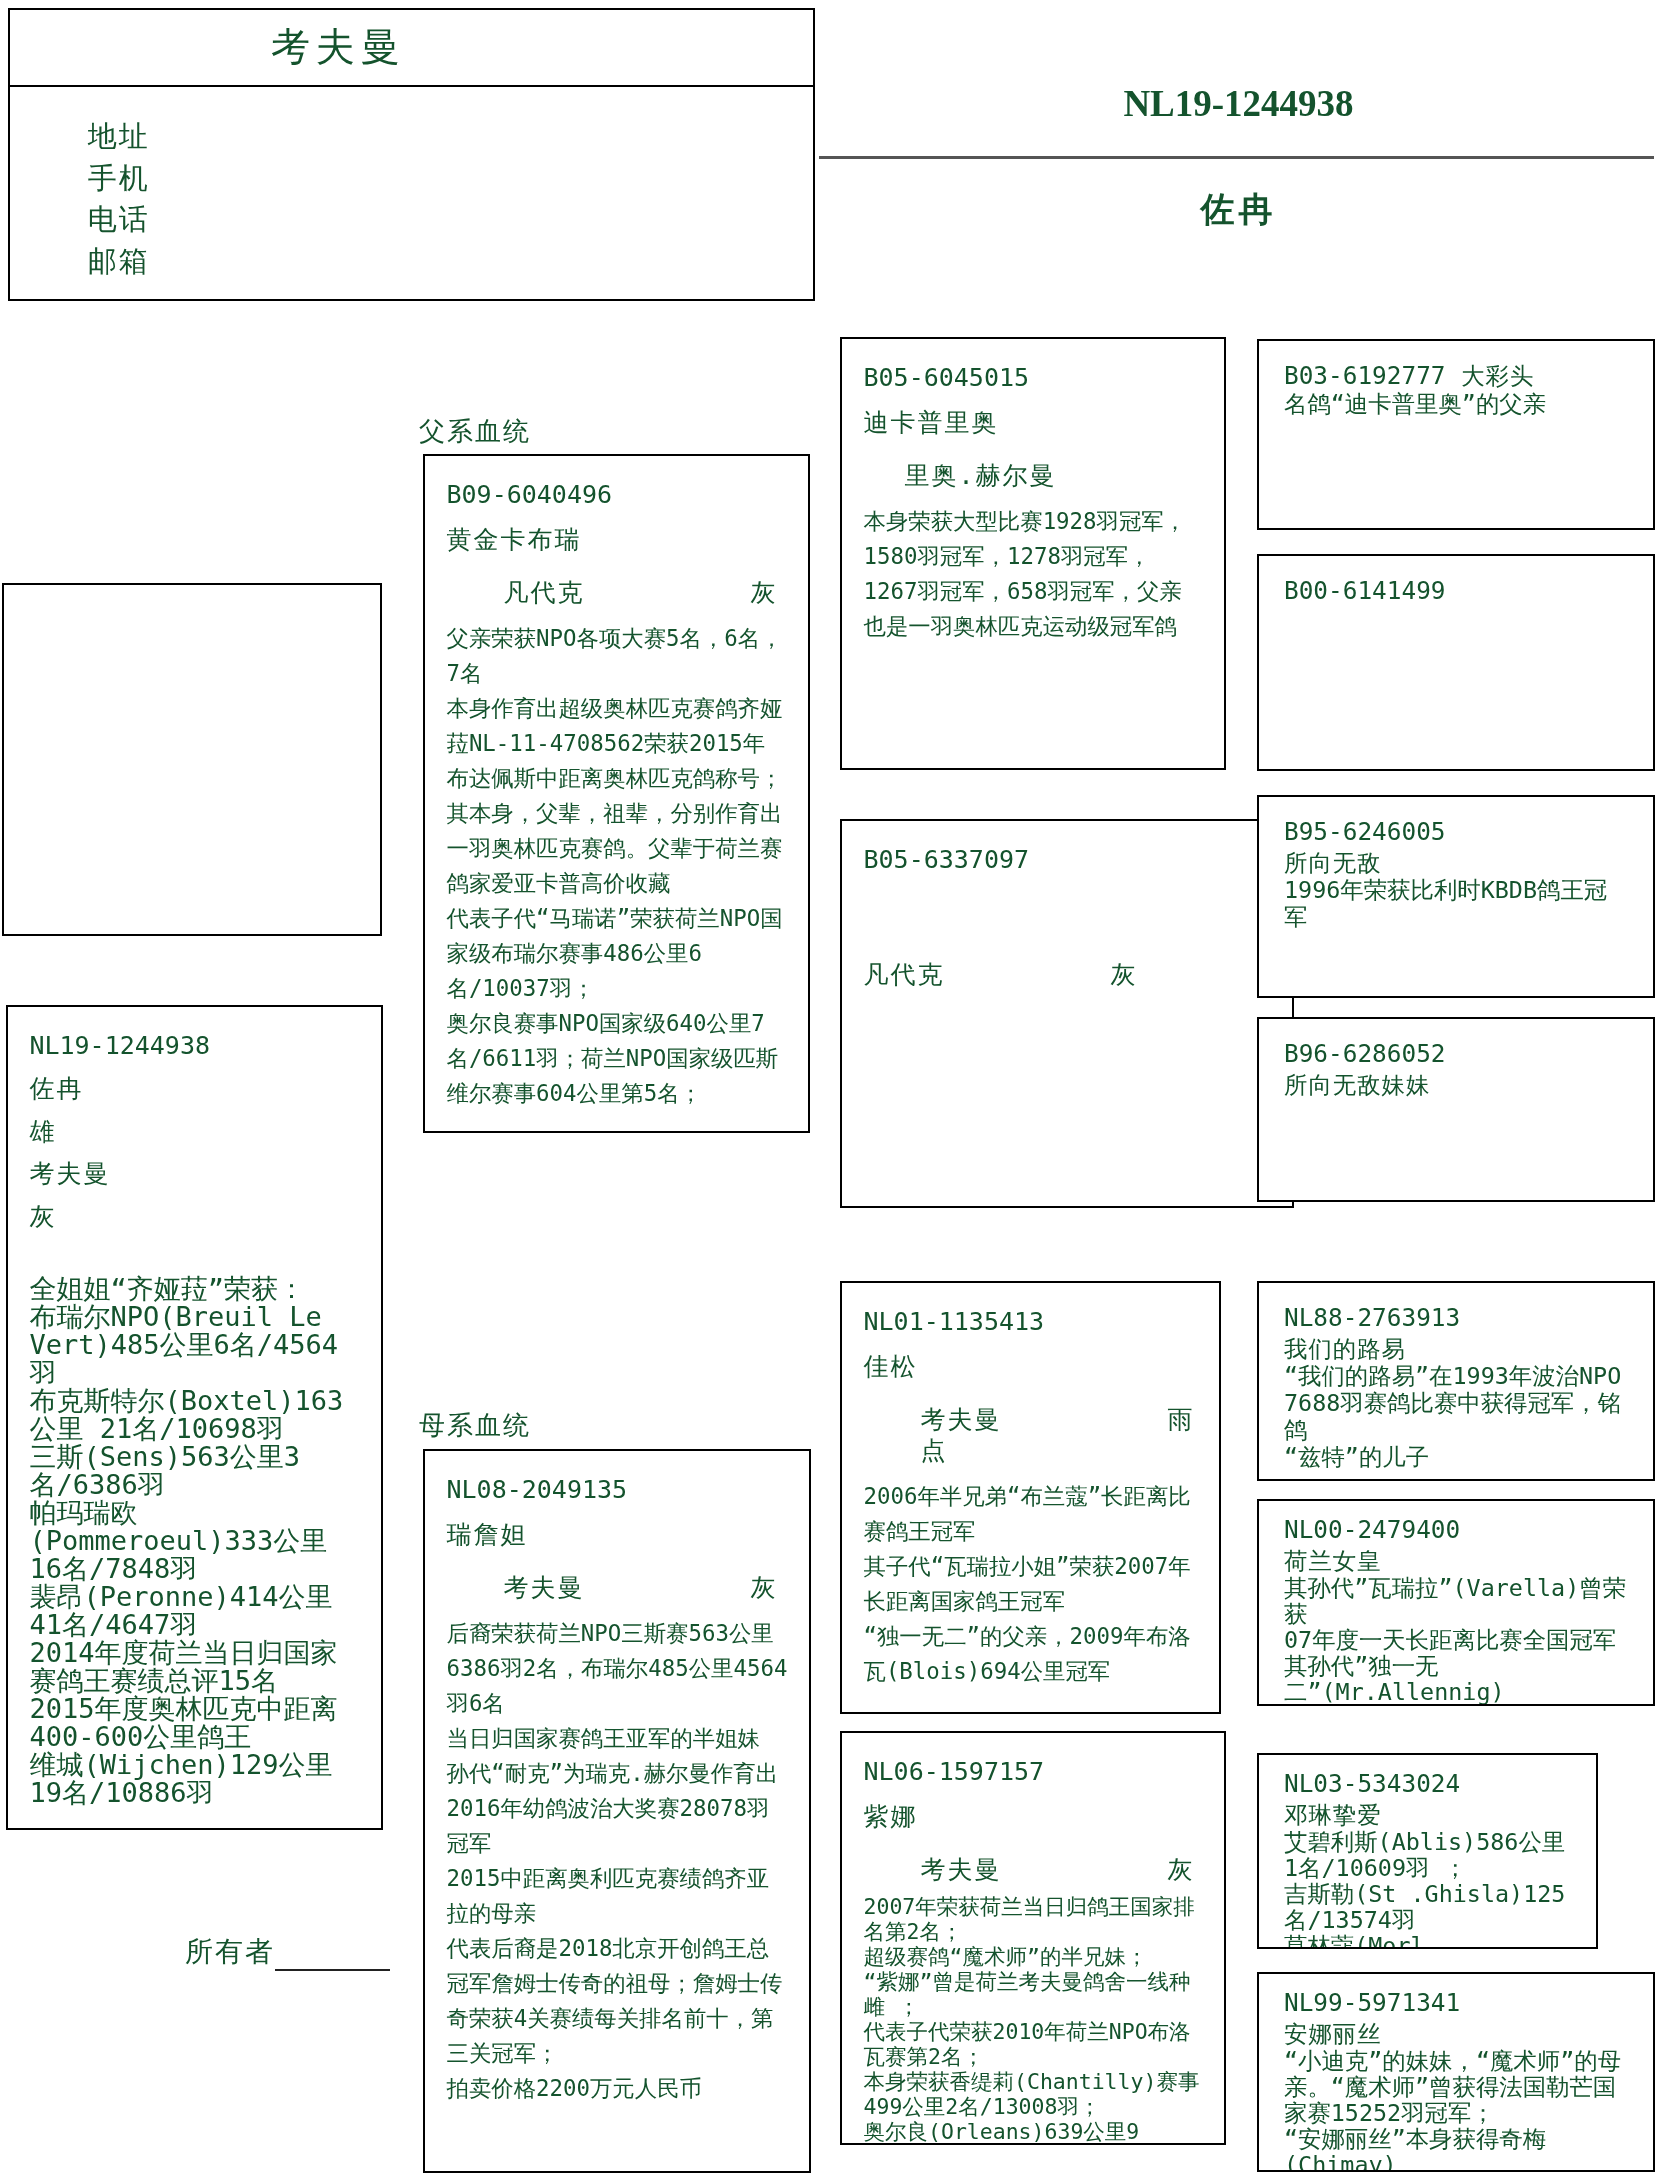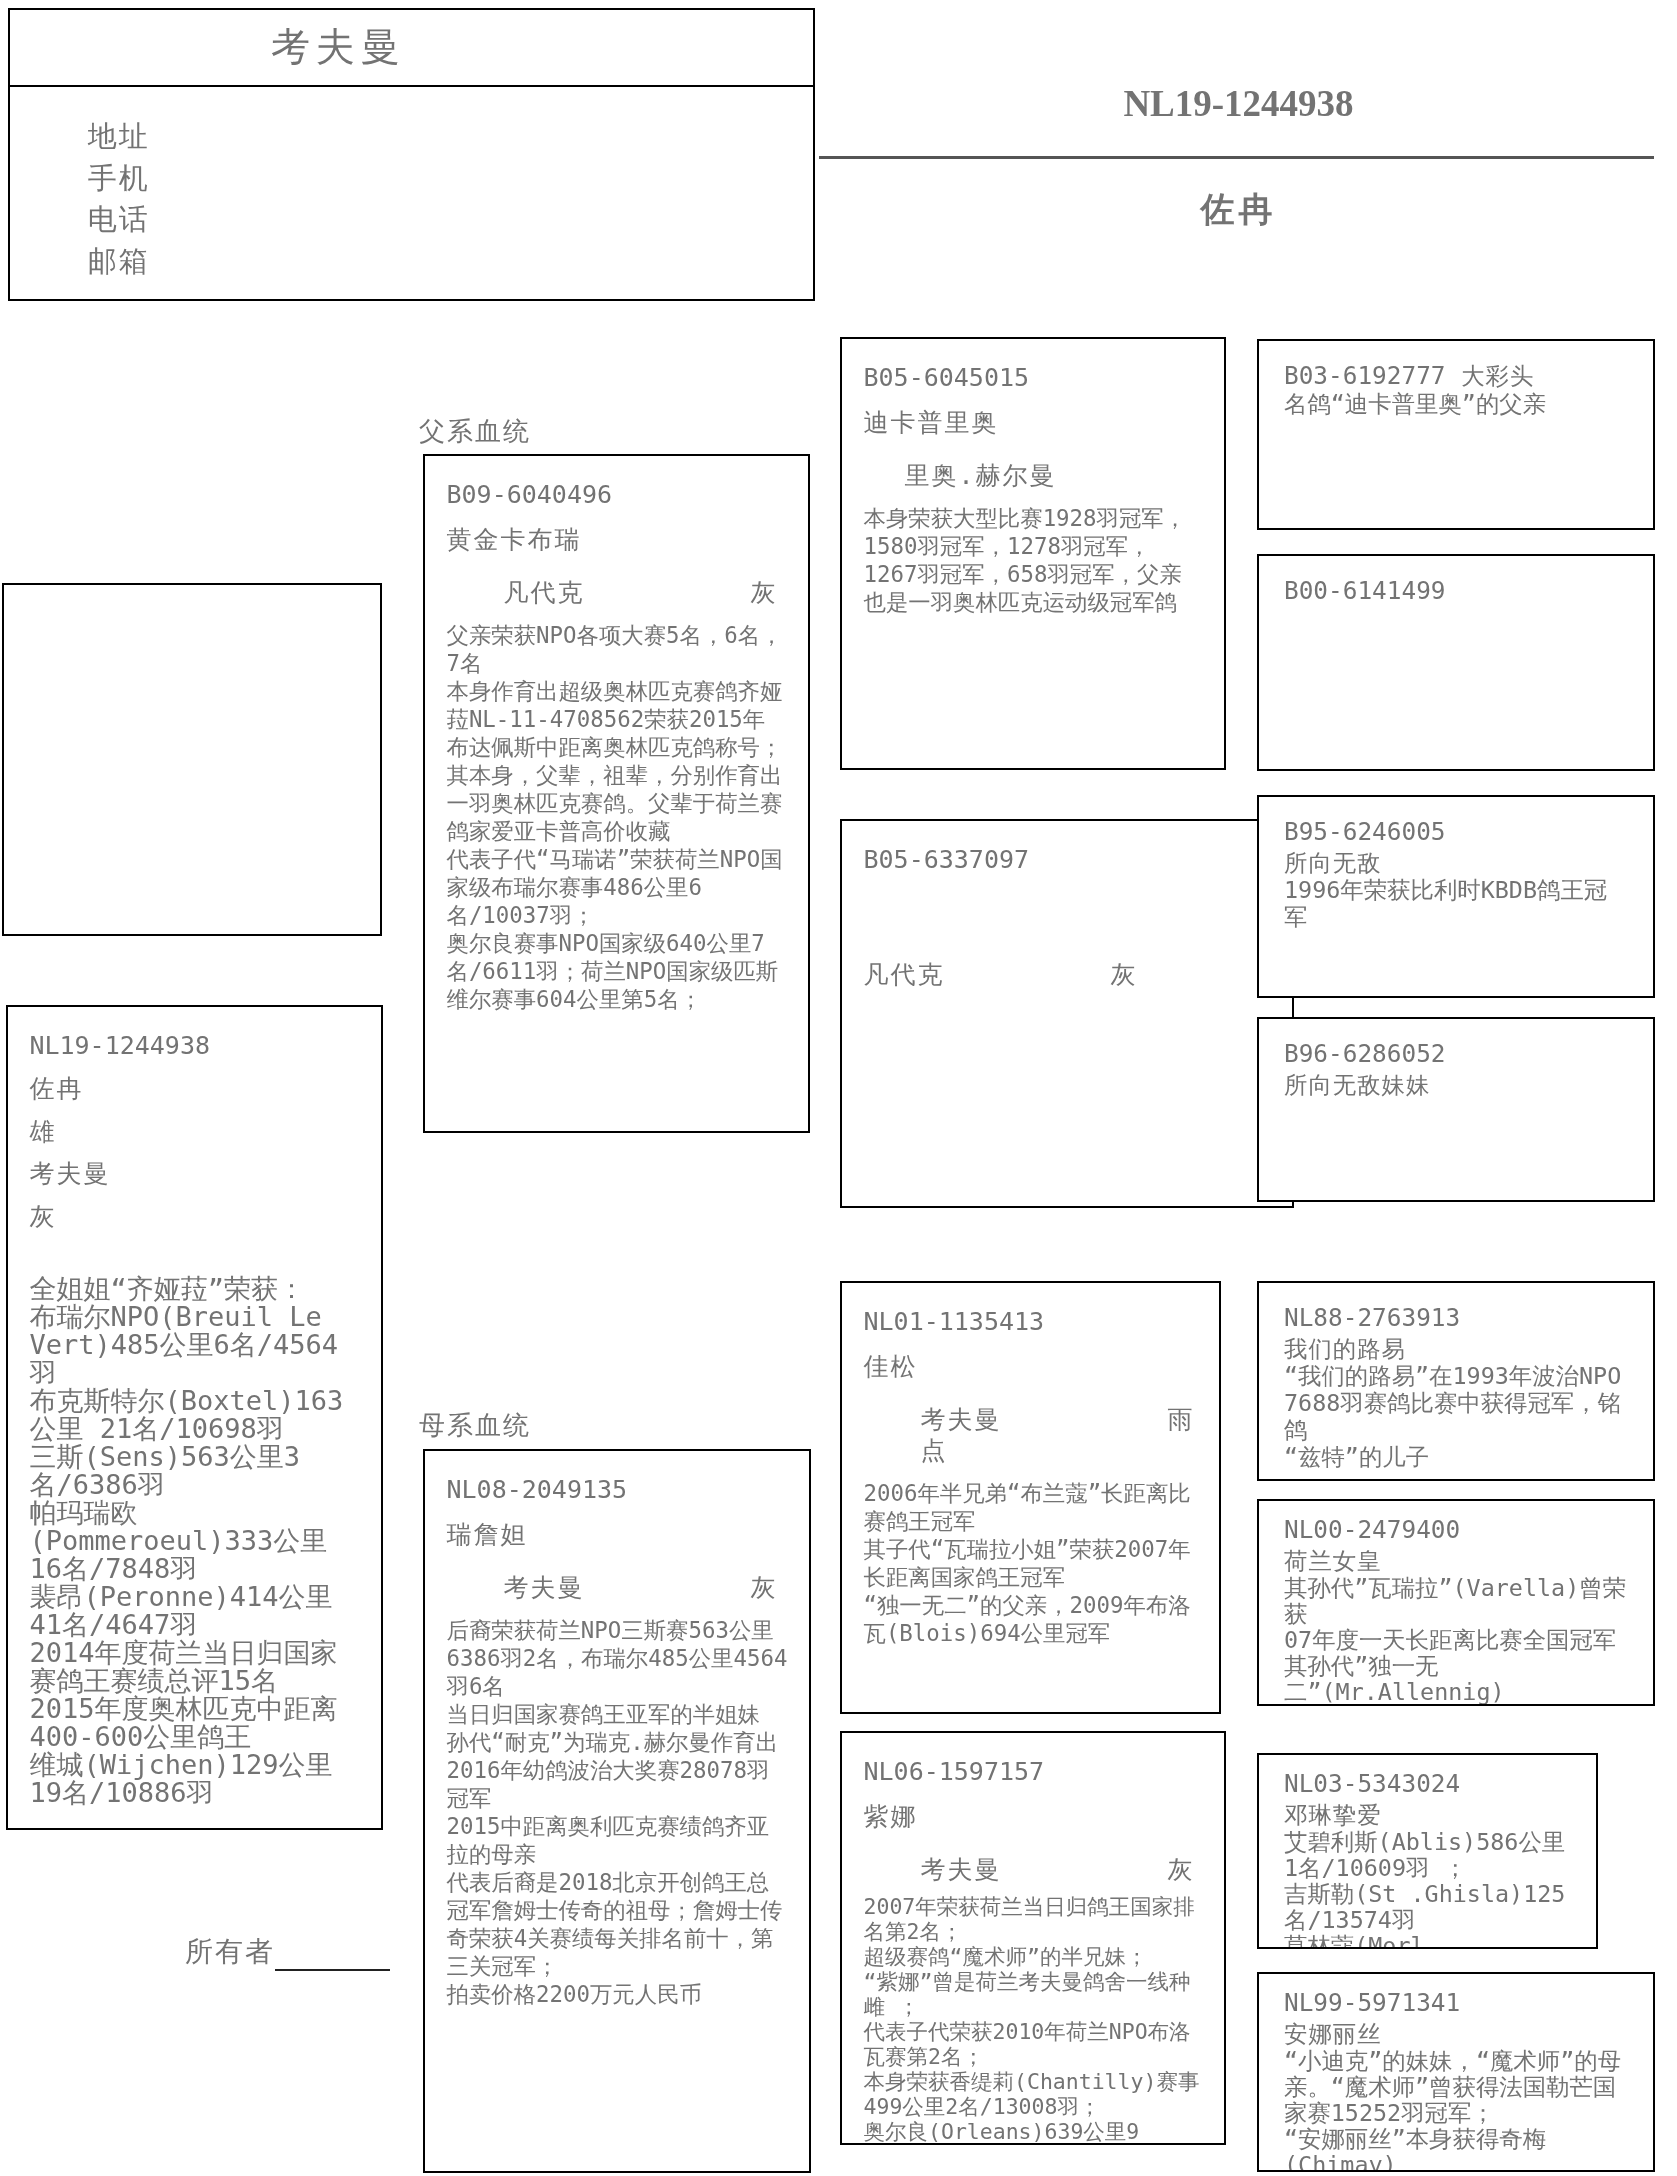--- a/index.html
+++ b/index.html
@@ -1,17 +1,17 @@
 <!DOCTYPE html>
 <html><head>
 <meta charset="utf-8">
 <style>
   html,body{margin:0;padding:0;background:#fff;}
   .page{position:relative;width:1677px;height:2177px;background:#ffffff;
-        font-family:"DejaVu Sans Mono","Liberation Serif",serif;color:#737373;overflow:hidden;}
+        font-family:"DejaVu Sans Mono","Liberation Serif",serif;color:#14532d;overflow:hidden;}
   .box{position:absolute;border:2.9px solid #000;background:#fff;box-sizing:border-box;overflow:hidden;}
   
   .contact-header{height:77px;border-bottom:2.9px solid #000;display:flex;align-items:center;
                   justify-content:center;padding-right:146px;box-sizing:border-box;}
   .contact-title{font-size:39px;letter-spacing:5.9px;font-family:"Liberation Serif",serif;}
   .contact-fields{padding:33px 0 0 78px;}
   .contact-field{font-size:29px;line-height:32px;margin-bottom:9.8px;letter-spacing:2px;}
   
   .ring-title{position:absolute;left:819px;width:839px;top:82px;text-align:center;
               font-family:"Liberation Serif",serif;font-weight:700;font-size:37px;}
@@ -19,21 +19,21 @@
   .bird-name{position:absolute;left:819px;width:839px;top:187px;text-align:center;
              font-weight:700;font-size:34px;letter-spacing:3.9px;}
   
   .sec-label{position:absolute;font-size:26px;letter-spacing:2px;}
   
   .ped{padding:23.4px 21.5px;}
   .ring{font-size:25px;line-height:31px;}
   .pname{font-size:25px;line-height:31px;margin-top:13.7px;letter-spacing:2px;}
   .attr-row{margin-top:21.5px;padding-left:57px;font-size:25px;line-height:31px;letter-spacing:2px;}
   .attr-row .color{margin-left:166px;}
-  .desc{margin-top:13.7px;font-size:22.4px;line-height:28px;white-space:pre-line;}
+  .desc{margin-top:13.7px;font-size:22.4px;line-height:35px;white-space:pre-line;}
   .subject-line{font-size:25px;line-height:31px;margin-top:11.7px;letter-spacing:2px;}
   .subject-desc{margin-top:43px;font-size:27px;line-height:28px;white-space:pre-line;}
   
   .gg{padding:19.5px 25px;}
   .gg .ring{font-size:24.4px;line-height:30px;}
   .gg .gname{font-size:23.4px;line-height:28px;margin-top:2px;letter-spacing:1px;}
   .gg .gdesc{font-size:23.4px;line-height:27px;white-space:pre-line;}
   .ring-inline{display:inline;}
   .gname-inline{display:inline;margin-left:15.6px;letter-spacing:2px;}
   

